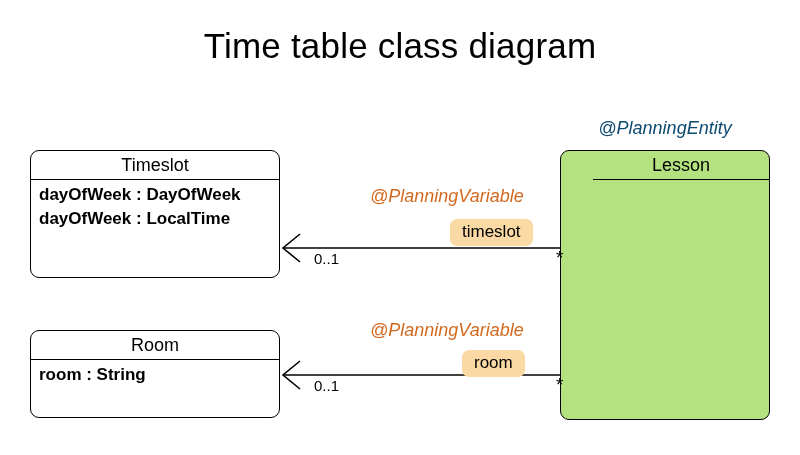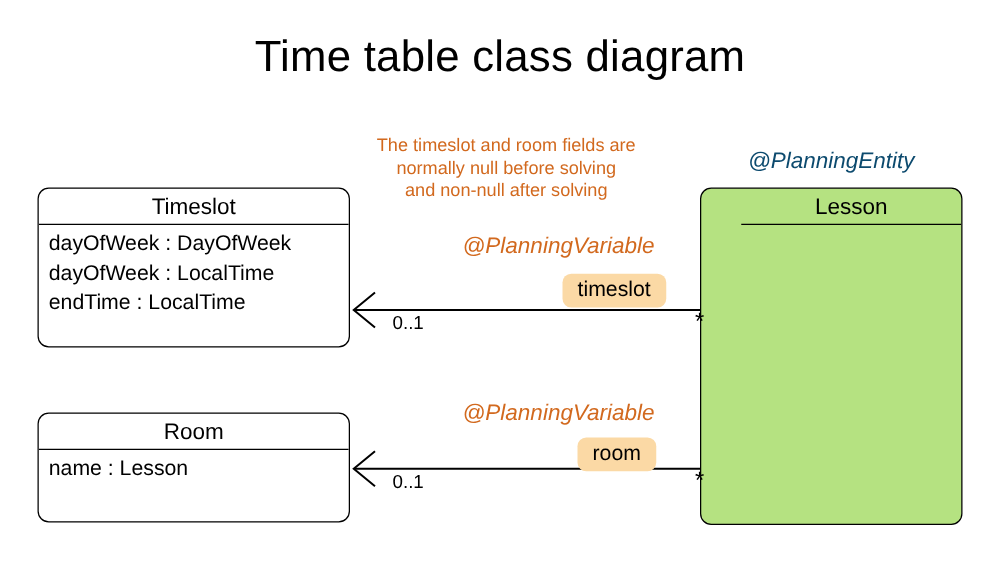--- a/index.html
+++ b/index.html
@@ -46,20 +46,21 @@
     height: 28px;
     line-height: 28px;
     text-align: center;
     font-size: 18px;
     color: #000000;
     border-bottom: 1.6px solid #000000;
     white-space: nowrap;
   }
   .uml-class .class-attrs {
     padding: 3px 0 0 8px;
+    font-weight: bold;
   }
   .uml-class .attr {
     font-size: 17px;
     line-height: 23.5px;
     color: #000000;
     white-space: nowrap;
   }
 
   #class-timeslot {
     left: 30px;
@@ -177,39 +178,33 @@
       <line x1="560" y1="248" x2="284" y2="248" stroke="#000000" stroke-width="1.6"></line>
       <polyline points="300,234 283,248 300,262" fill="none" stroke="#000000" stroke-width="1.6"></polyline>
     </g>
 
     <g>
       <line x1="560" y1="375" x2="284" y2="375" stroke="#000000" stroke-width="1.6"></line>
       <polyline points="300,361 283,375 300,389" fill="none" stroke="#000000" stroke-width="1.6"></polyline>
     </g>
   </svg>
 
-  <div id="note-nullability">
-    <div>The timeslot and room fields are</div>
-    <div>normally null before solving</div>
-    <div>and non-null after solving</div>
-  </div>
 
   <div class="uml-class" id="class-timeslot">
     <div class="class-header">Timeslot</div>
     <div class="class-attrs">
       <div class="attr">dayOfWeek : DayOfWeek</div>
       <div class="attr">dayOfWeek : LocalTime</div>
-      <div class="attr">endTime : LocalTime</div>
     </div>
   </div>
 
   <div class="uml-class" id="class-room">
     <div class="class-header">Room</div>
     <div class="class-attrs">
-      <div class="attr">name : Lesson</div>
+      <div class="attr">room : String</div>
     </div>
   </div>
 
   <div class="uml-class" id="class-lesson">
     <div class="class-header">Lesson</div>
   </div>
 
   <div class="stereotype" id="stereotype-planning-entity">@PlanningEntity</div>
 
   <div class="stereotype" id="stereotype-planning-variable-timeslot">@PlanningVariable</div>

